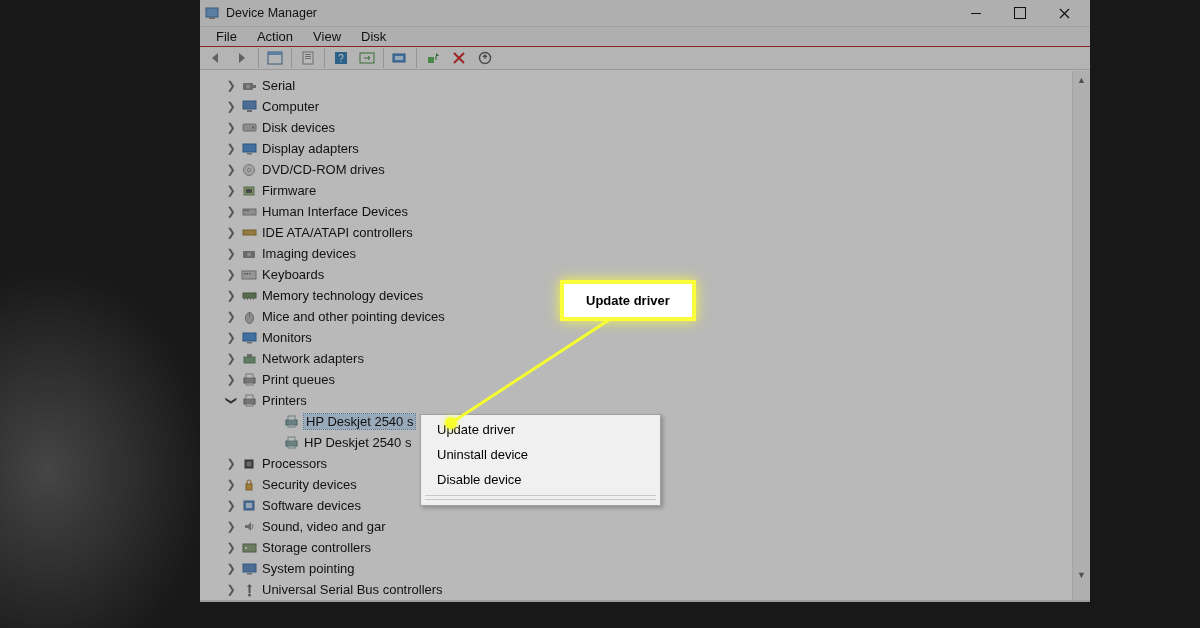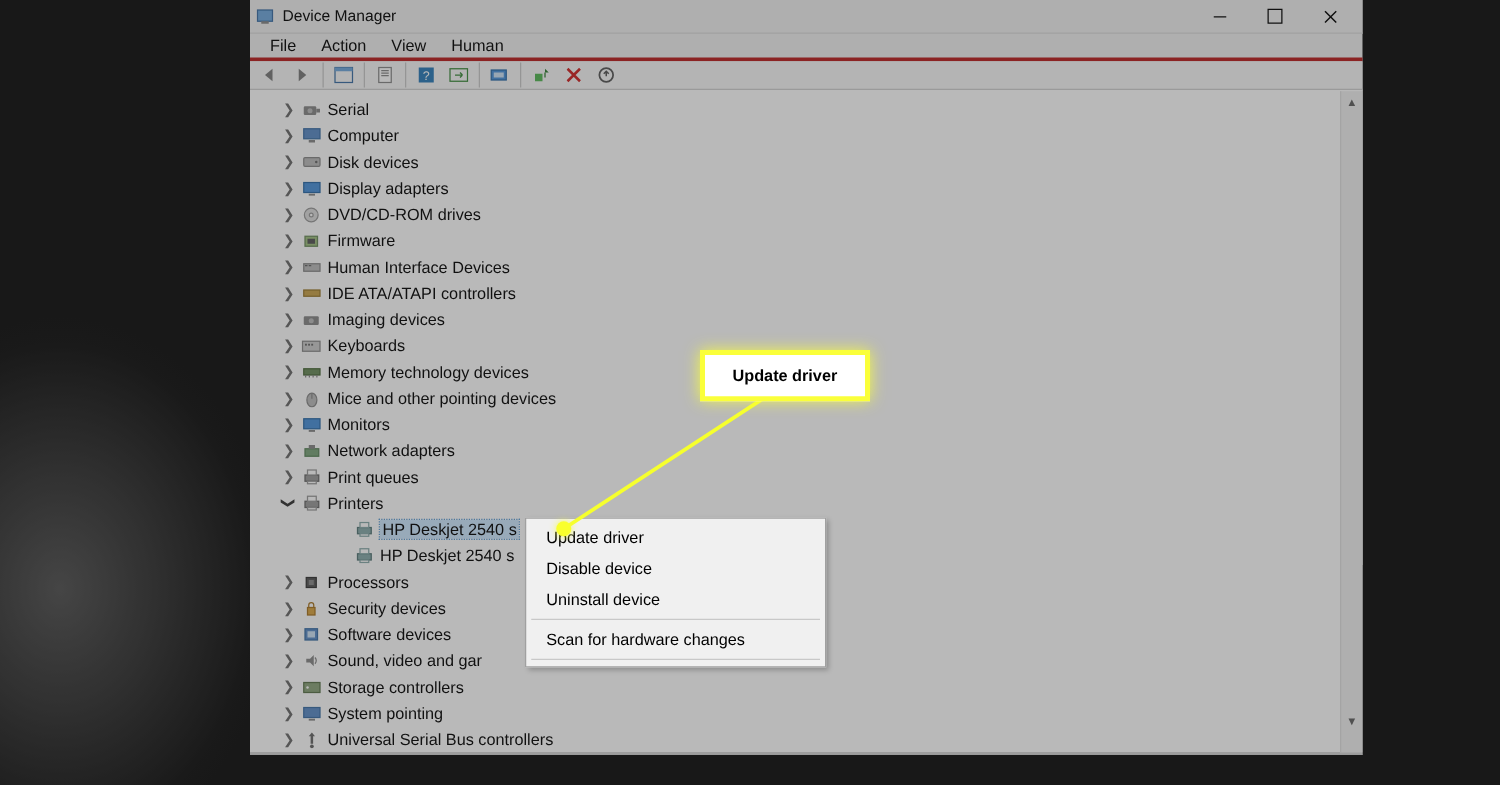--- a/index.html
+++ b/index.html
@@ -59,21 +59,21 @@
   .titlebtn .sq { width:10px;height:10px;border:1px solid #000;}
   .titlebtn .dash { width:10px;height:1px;background:#000;}
 
   .menubar {
     height: 24px;
     display:flex;
     align-items:center;
     gap: 4px;
     padding: 0 8px;
     font-size: 13px;
-    border-bottom: 3px solid #b91c1c;
+    border-bottom: 1px solid #b91c1c;
   }
   .menubar span { padding: 2px 8px; }
 
   .toolbar {
     height: 30px;
     background:#f7f7f7;
     border-bottom: 1px solid #d0d0d0;
     display:flex;
     align-items:center;
     gap: 2px;
@@ -224,21 +224,21 @@
       <svg width="11" height="11" viewBox="0 0 11 11">
           <path d="M1 1 L10 10 M10 1 L1 10" stroke="#000" stroke-width="1.2"></path>
         </svg>
     </div>
   </div>
 
   <div class="menubar">
     <span>File</span>
     <span>Action</span>
     <span>View</span>
-    <span>Human</span>
+    <span>Disk</span>
   </div>
 
   <div class="toolbar">
     <div class="tbtn">
         <svg width="14" height="12">
           <path d="M9 1 L3 6 L9 11 Z" fill="#7a7a7a"></path>
         </svg>
       </div>
     <div class="tbtn">
         <svg width="14" height="12">
@@ -573,24 +573,23 @@
       <div class="arrow down">▼</div>
     </div>
   </div>
 
   <div class="hsep"></div>
   <div class="statusbar"></div>
 </div>
 
 <div class="ctxmenu">
   <div class="mi">Update driver</div>
+  <div class="mi">Uninstall device</div>
   <div class="mi">Disable device</div>
-  <div class="mi">Uninstall device</div>
   <div class="msep"></div>
-  <div class="mi">Scan for hardware changes</div>
   <div class="msep"></div>
 </div>
 
 <div class="dim"></div>
 
 <svg class="call-line" style="left:0;top:0;width:1200px;height:628px">
   <line x1="618" y1="314" x2="451" y2="423" stroke="#f6ff2d" stroke-width="3"></line>
 </svg>
 <div class="call-dot" style="left:445px;top:417px"></div>
 <div class="callout">

